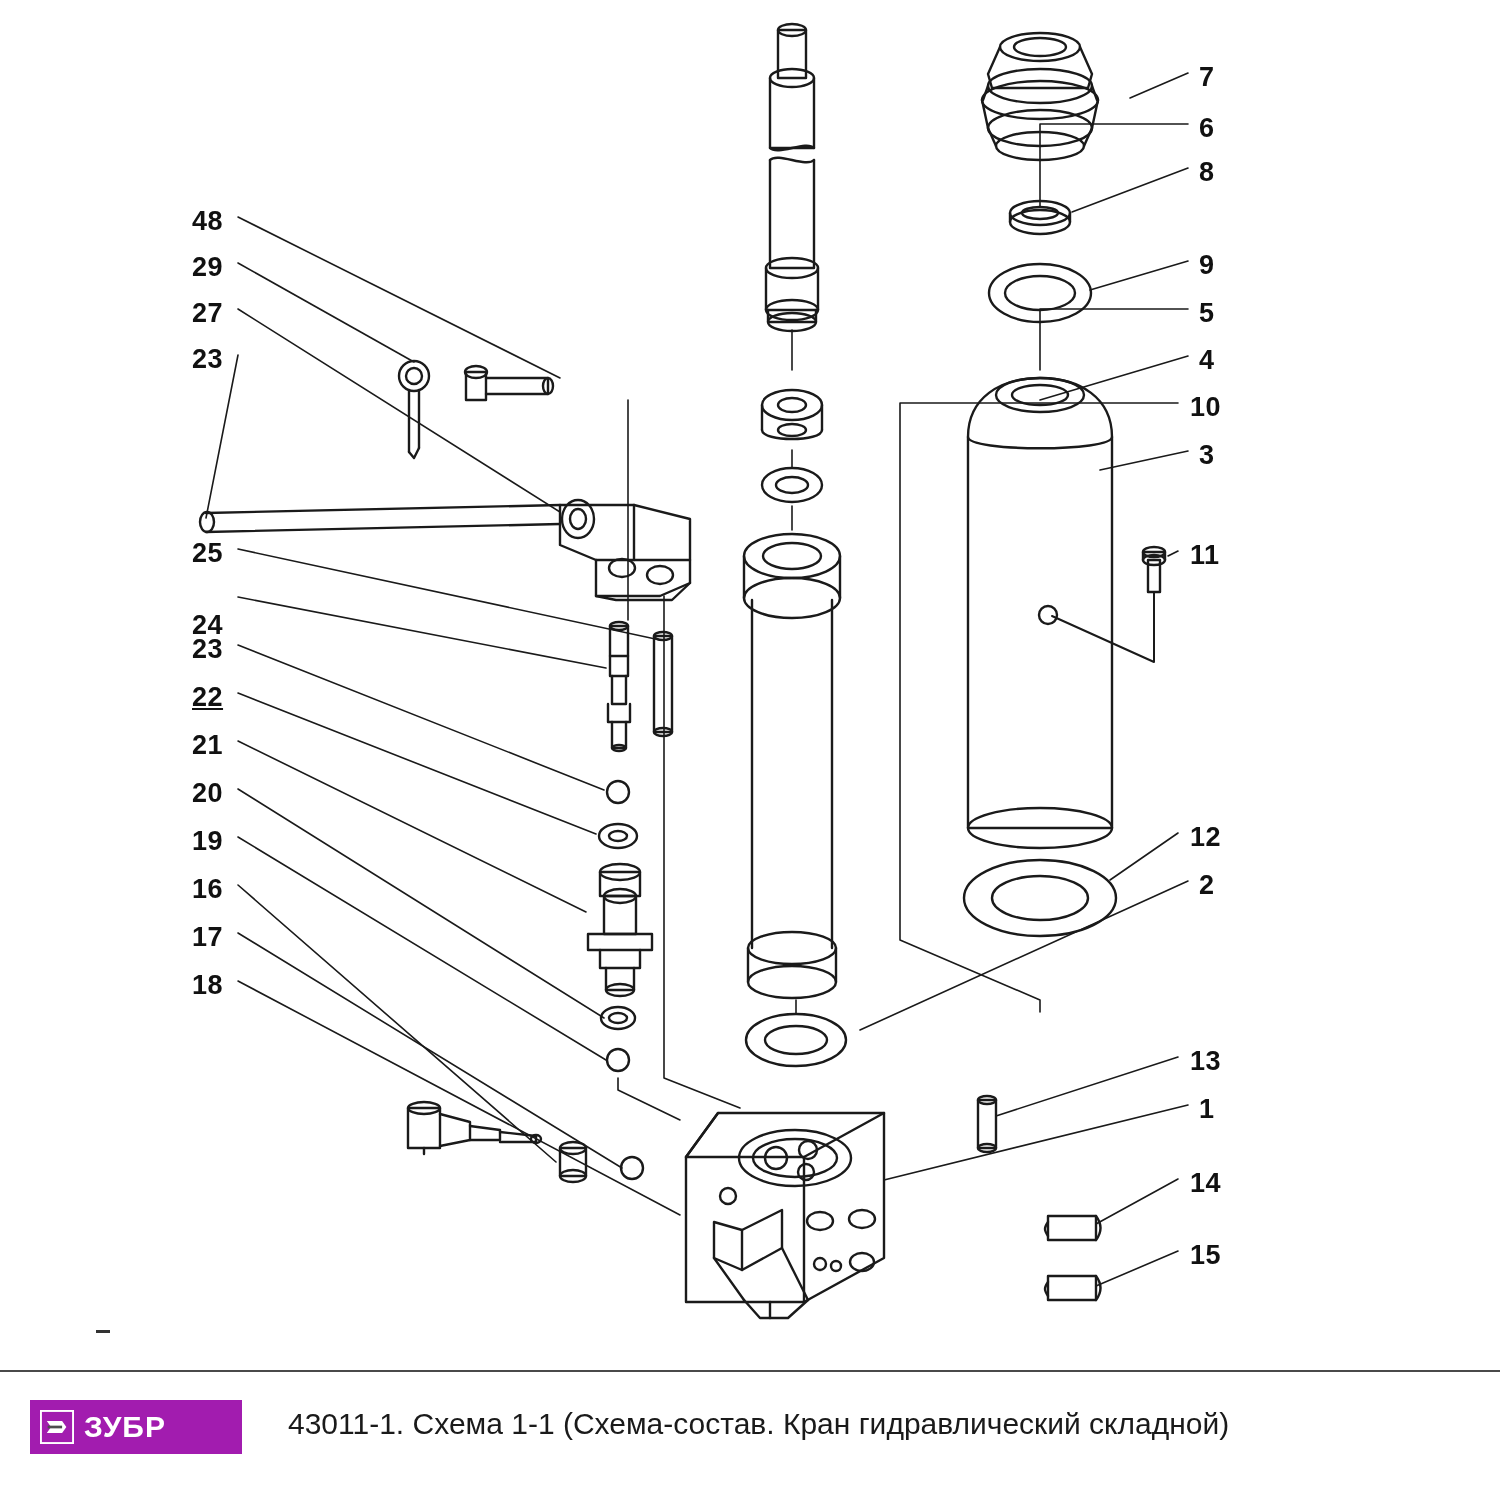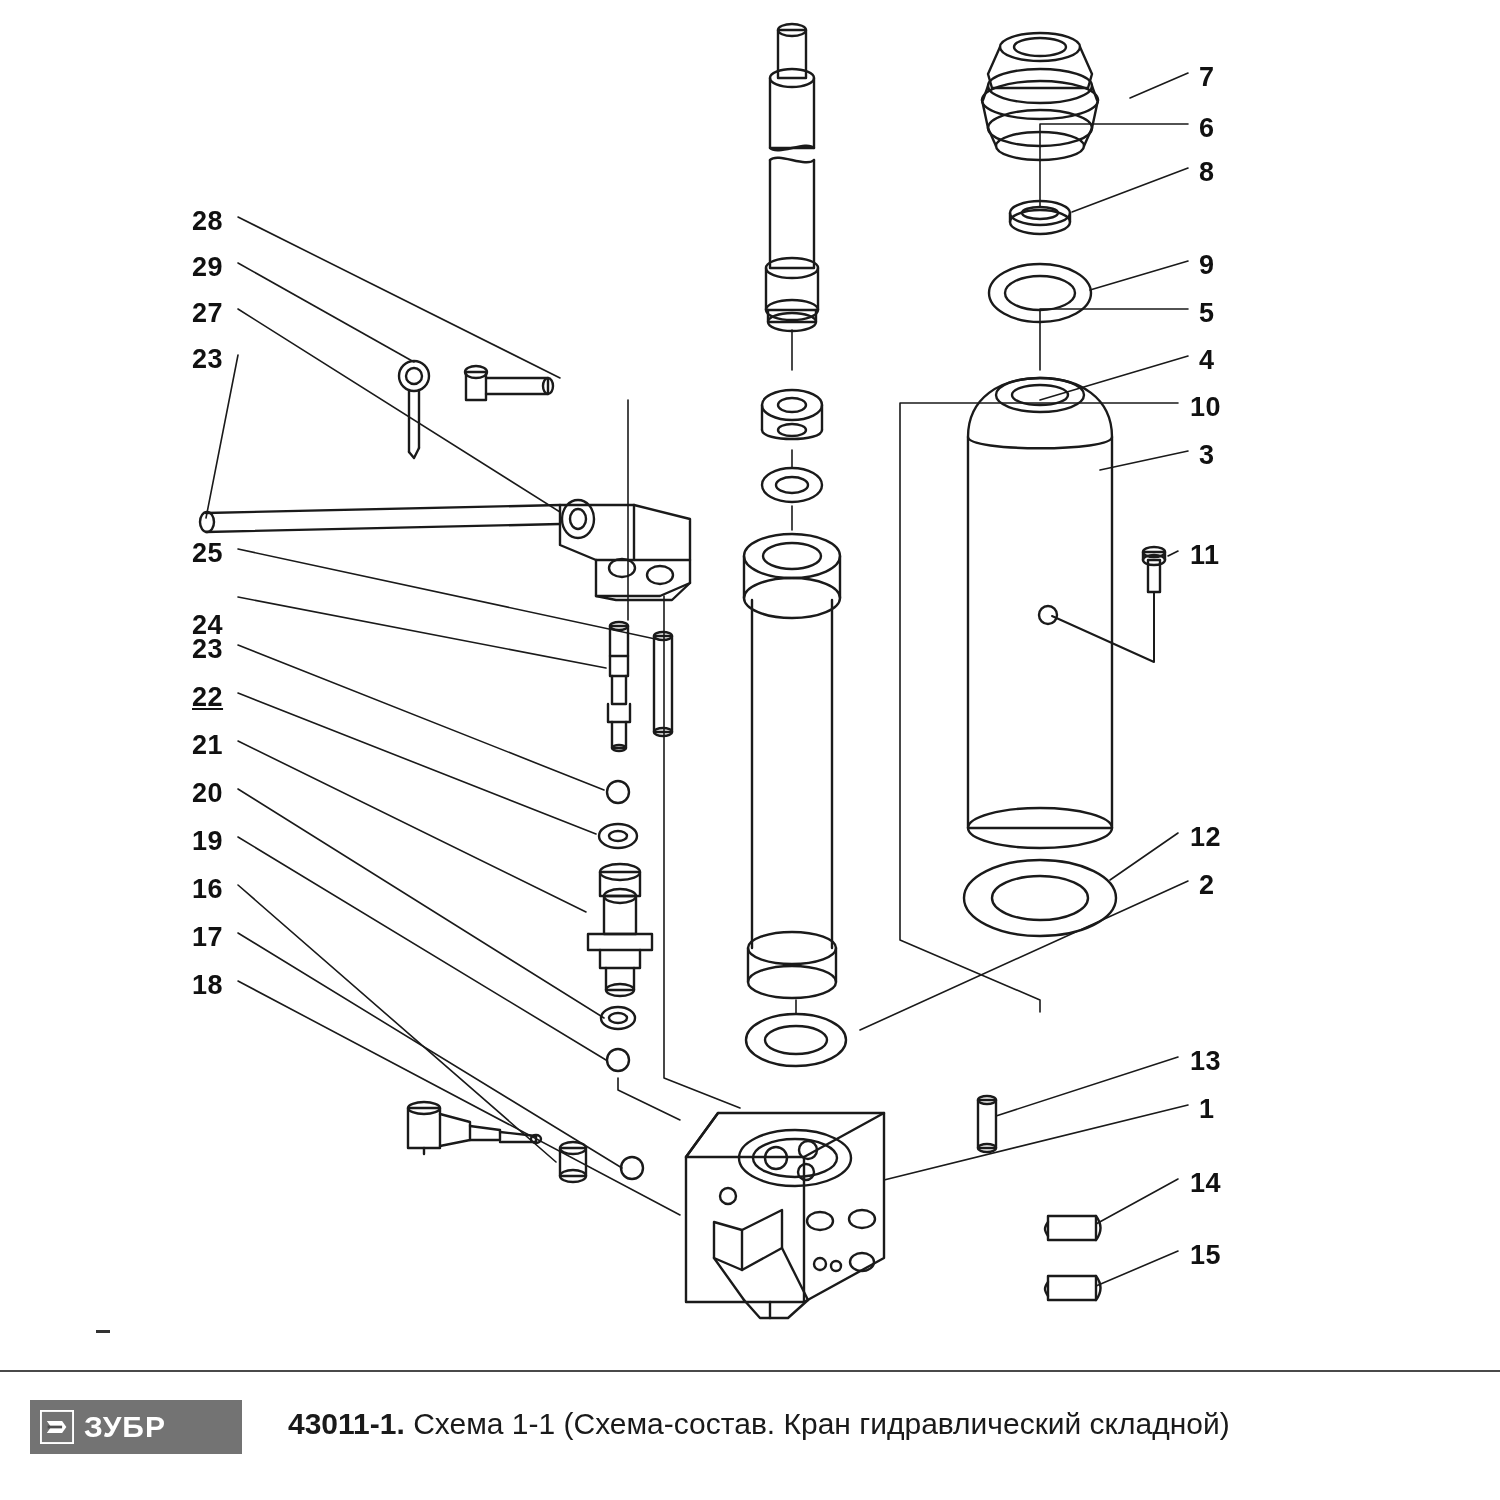--- a/index.html
+++ b/index.html
@@ -51,21 +51,21 @@
     height: 130px;
     background: #ffffff;
     border-top: 2px solid #4a4a4a;
   }
   #logo-box {
     position: absolute;
     left: 30px;
     top: 28px;
     width: 212px;
     height: 54px;
-    background: #737373;
+    background: #a21caf;
     display: flex;
     align-items: center;
     padding-left: 10px;
     box-sizing: border-box;
   }
   #logo-mark {
     width: 34px;
     height: 34px;
     margin-right: 10px;
     flex: 0 0 auto;
@@ -80,21 +80,21 @@
   #caption {
     position: absolute;
     left: 288px;
     top: 35px;
     font-family: "Liberation Sans", sans-serif;
     font-size: 30px;
     color: #1a1a1a;
     white-space: nowrap;
   }
   #caption .code {
-    font-weight: bold;
+    font-weight: normal;
   }
   .tiny-mark {
     position: absolute;
     left: 96px;
     top: 1330px;
     width: 14px;
     height: 3px;
     background: #333;
   }
 </style>
@@ -391,21 +391,21 @@
     <div class="callout-label" style="left:1190px; top:392px;">10</div>
     <div class="callout-label" style="left:1199px; top:440px;">3</div>
     <div class="callout-label" style="left:1190px; top:540px;">11</div>
     <div class="callout-label" style="left:1190px; top:822px;">12</div>
     <div class="callout-label" style="left:1199px; top:870px;">2</div>
     <div class="callout-label" style="left:1190px; top:1046px;">13</div>
     <div class="callout-label" style="left:1199px; top:1094px;">1</div>
     <div class="callout-label" style="left:1190px; top:1168px;">14</div>
     <div class="callout-label" style="left:1190px; top:1240px;text-align:right;">15</div>
 
-    <div class="callout-label" style="left:192px; top:206px;">28</div>
+    <div class="callout-label" style="left:192px; top:206px;">48</div>
     <div class="callout-label" style="left:192px; top:252px;">29</div>
     <div class="callout-label" style="left:192px; top:298px;">27</div>
     <div class="callout-label" style="left:192px; top:344px;">23</div>
     <div class="callout-label" style="left:192px; top:538px;">25</div>
     <div class="callout-label" style="left:192px; top:586px;margin-top:24px;">24</div>
     <div class="callout-label" style="left:192px; top:634px;">23</div>
     <div class="callout-label" style="left:192px; top:682px;text-decoration:underline;">22</div>
     <div class="callout-label" style="left:192px; top:730px;">21</div>
     <div class="callout-label" style="left:192px; top:778px;">20</div>
     <div class="callout-label" style="left:192px; top:826px;">19</div>

